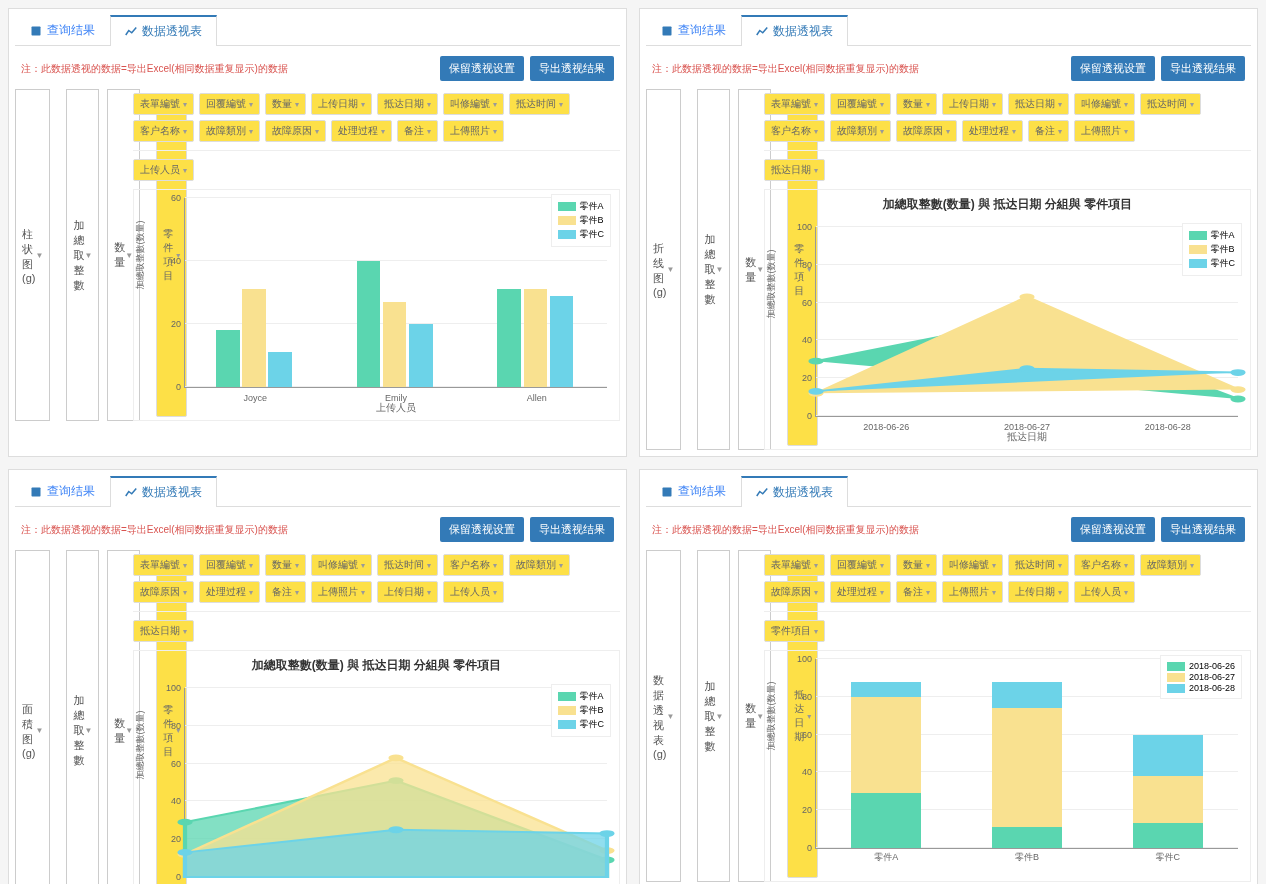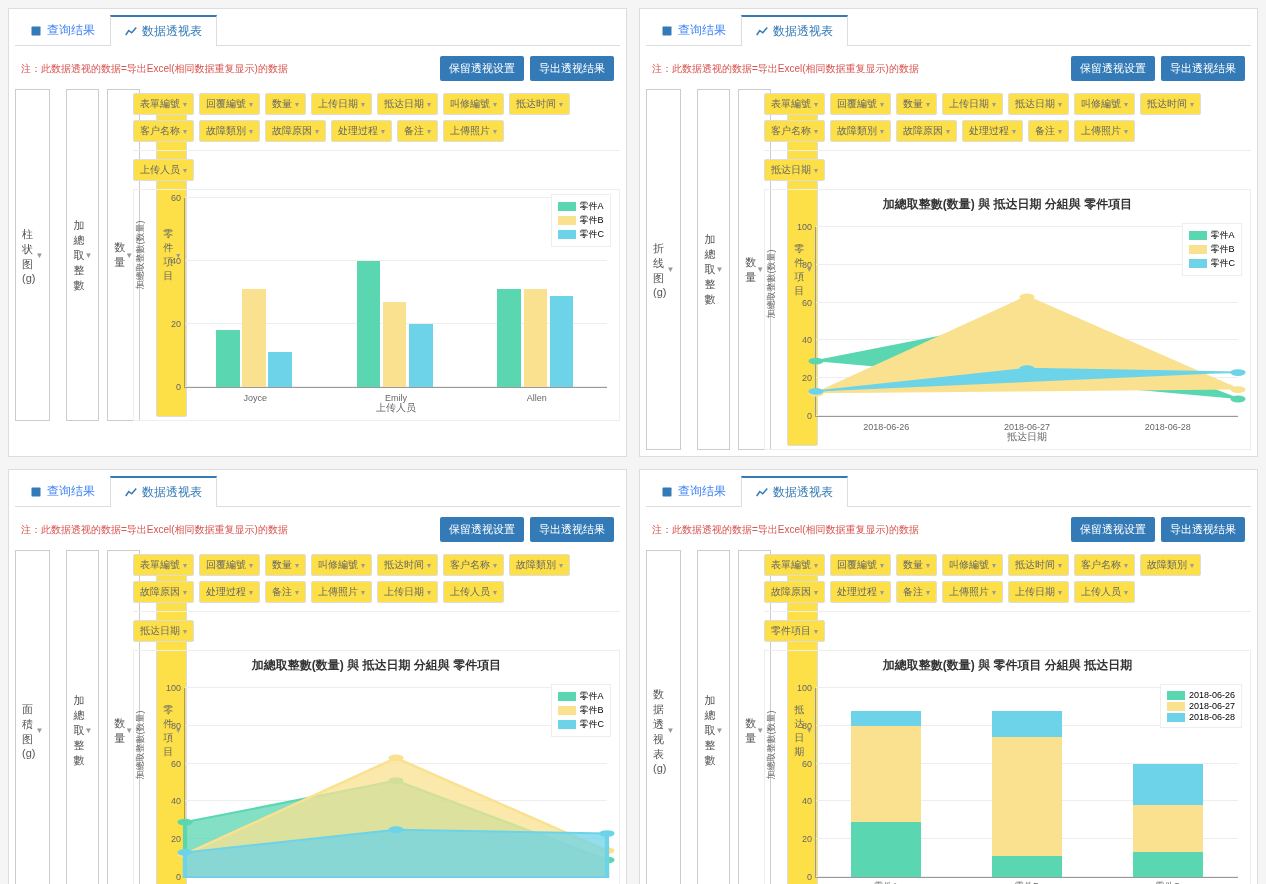--- a/index.html
+++ b/index.html
@@ -442,21 +442,20 @@
           <span class="chip">备注</span>
           <span class="chip">上傳照片</span>
           <span class="chip">上传日期</span>
           <span class="chip">上传人员</span>
         </div>
         <hr class="hr">
         <div class="chips">
           <span class="chip">零件項目</span>
         </div>
         <div class="chart-box">
-    <div class="chart-title">加總取整數(数量) 與 零件項目 分組與 抵达日期</div>
     <div class="chart">
       <div class="plot">
         <div class="grid-line" style="bottom:0%"></div>
               <div class="ytick" style="bottom:0%">0</div>
               <div class="grid-line" style="bottom:20%"></div>
               <div class="ytick" style="bottom:20%">20</div>
               <div class="grid-line" style="bottom:40%"></div>
               <div class="ytick" style="bottom:40%">40</div>
               <div class="grid-line" style="bottom:60%"></div>
               <div class="ytick" style="bottom:60%">60</div>

